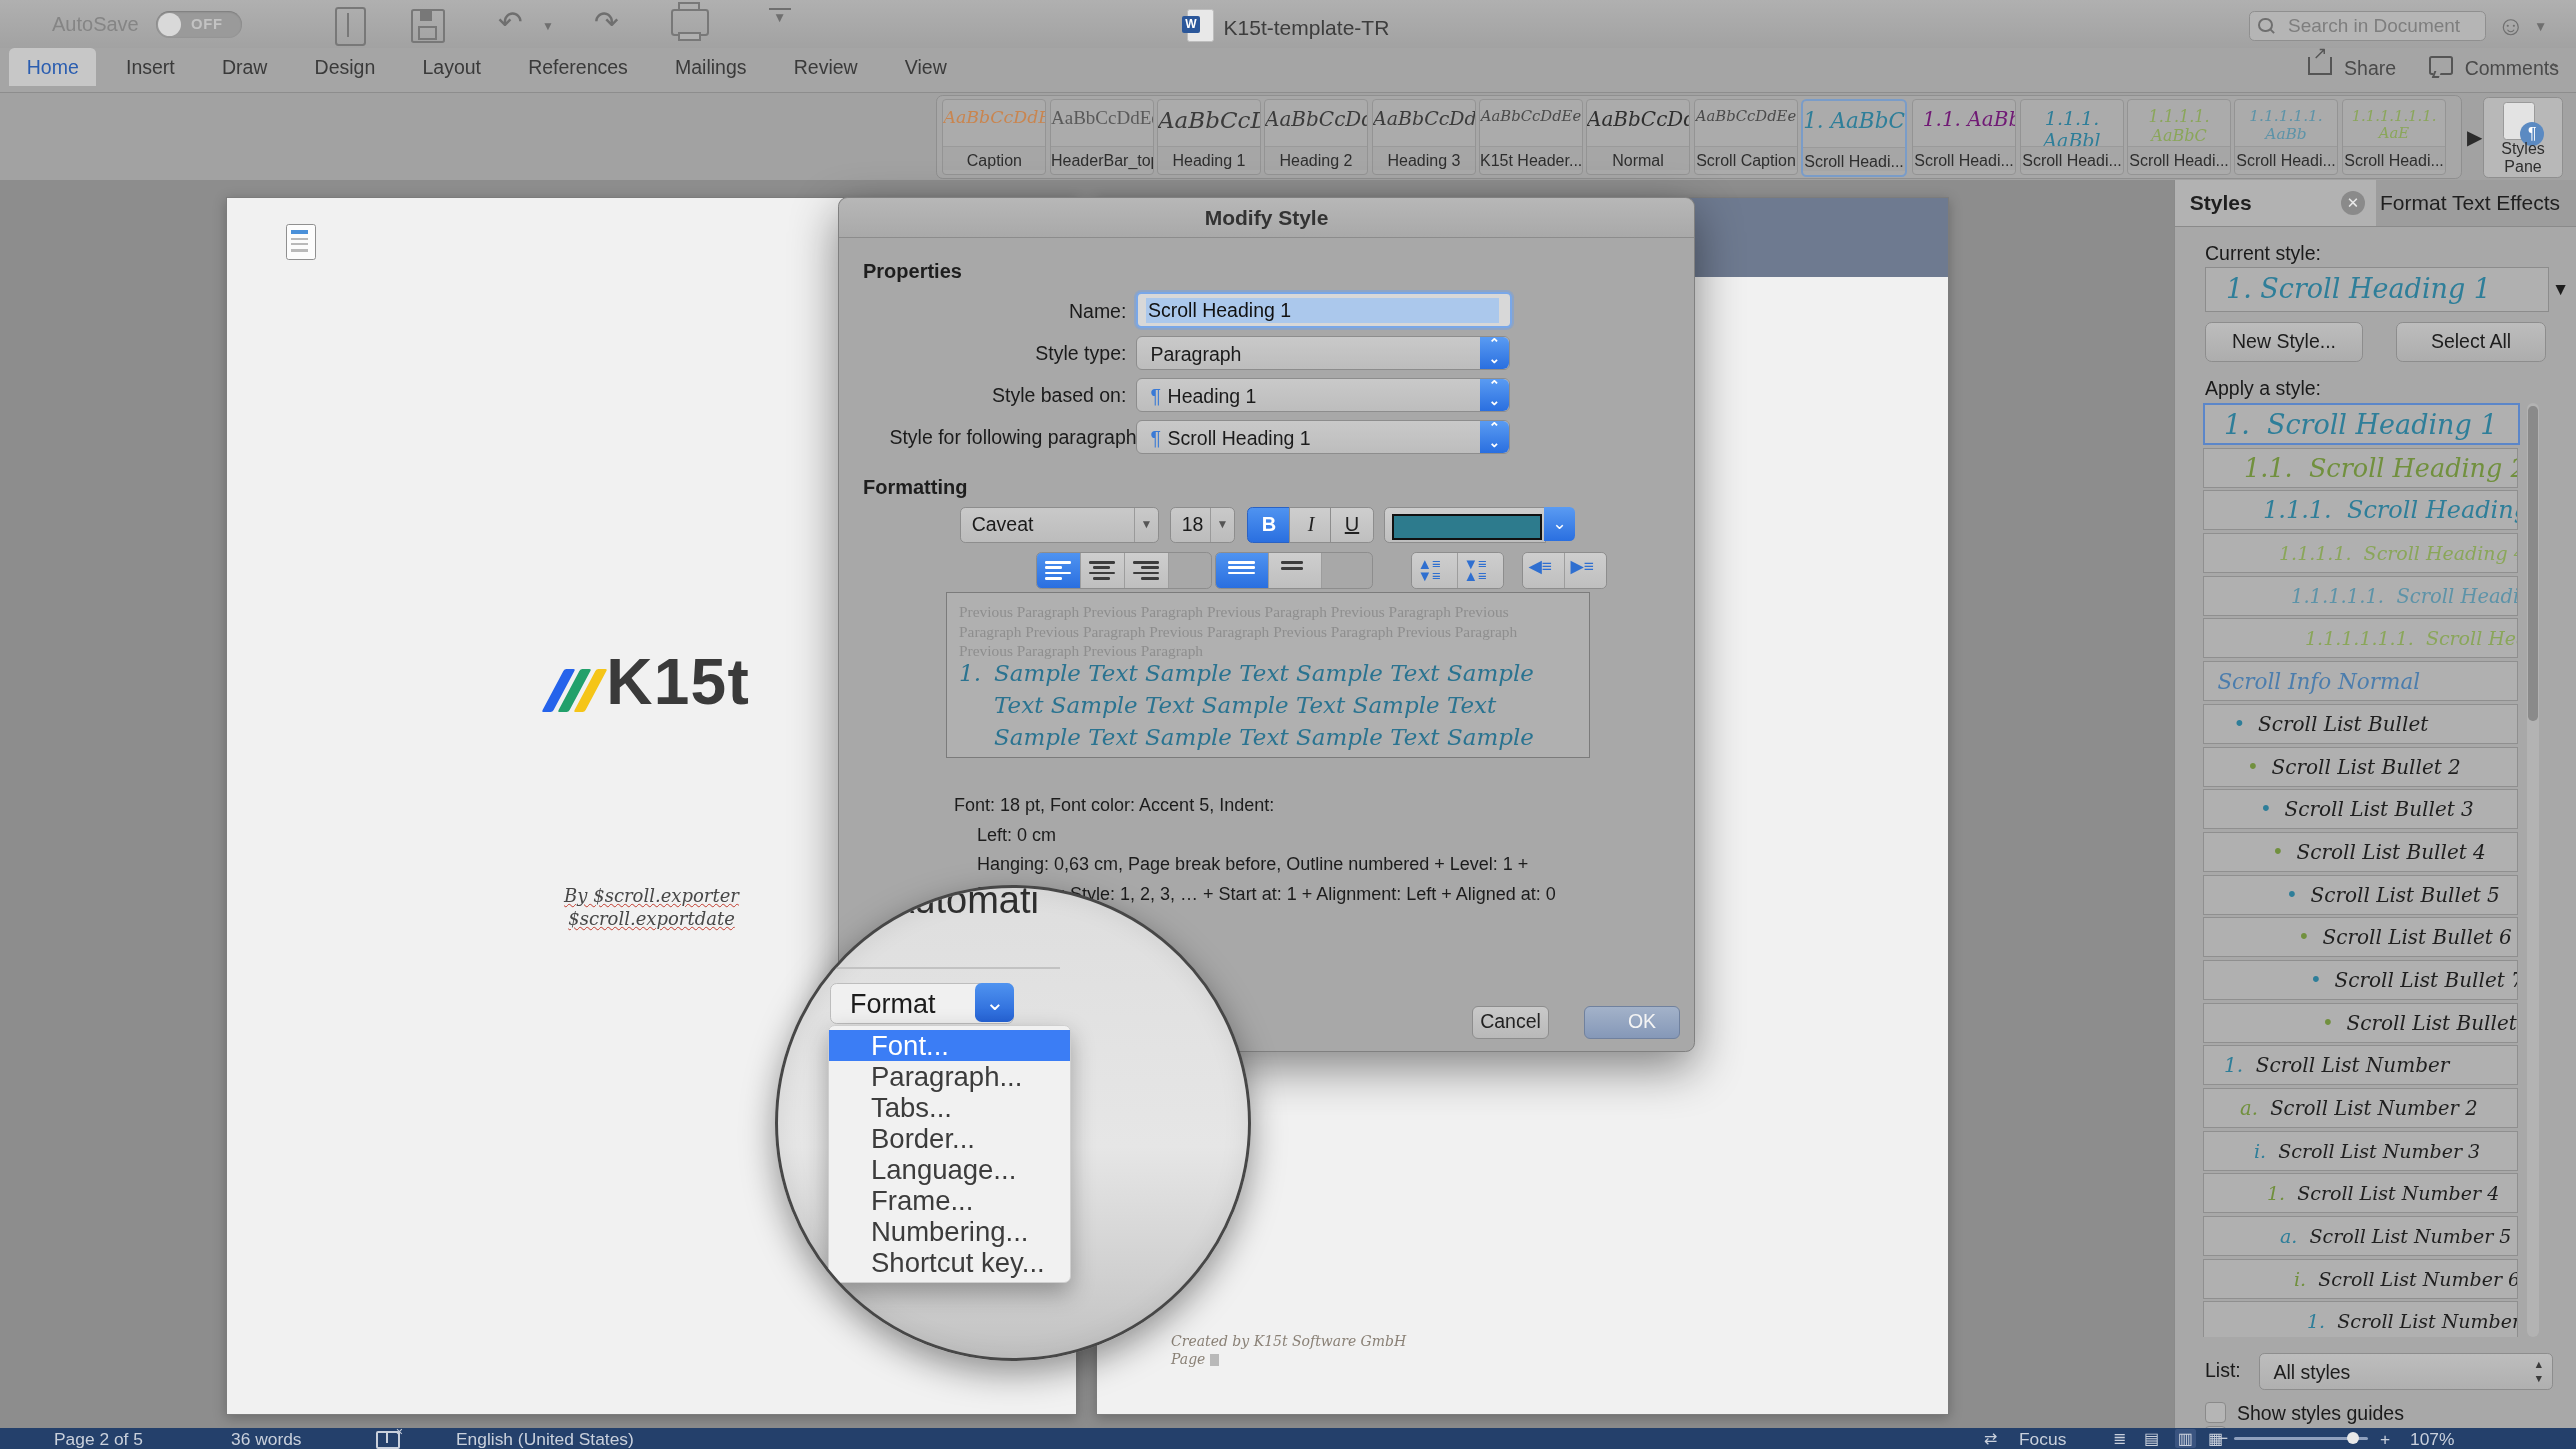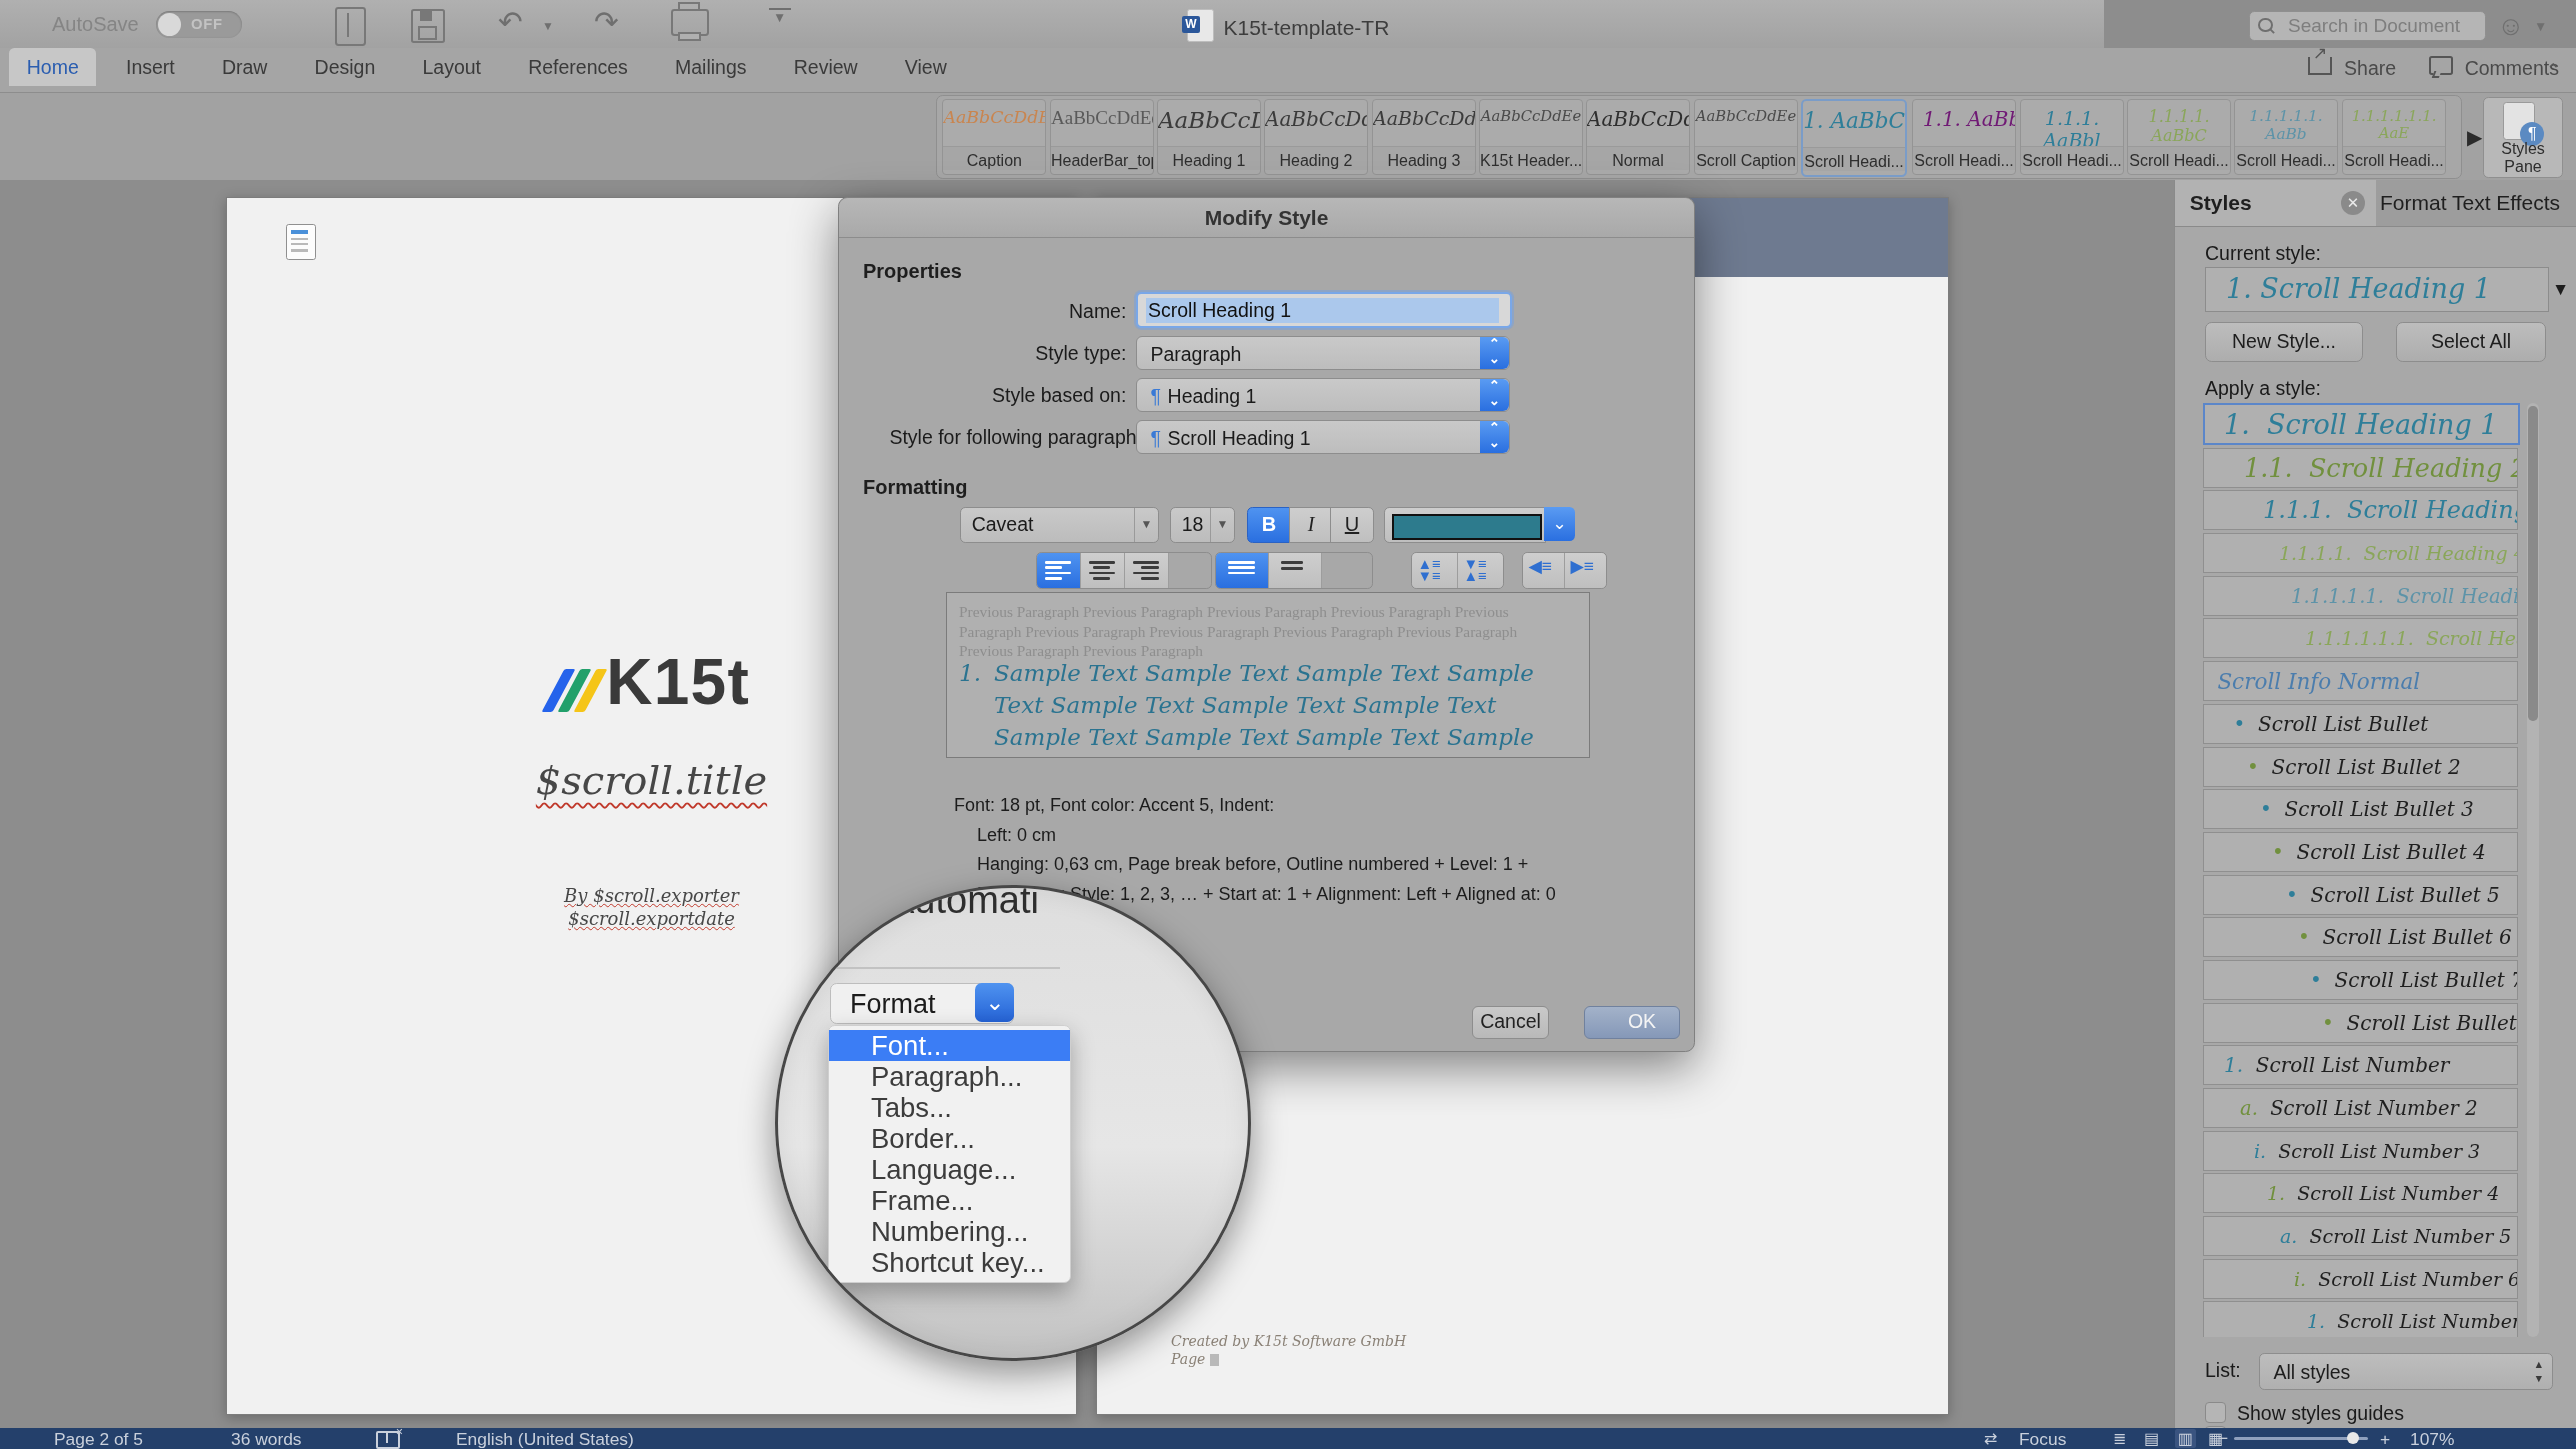--- a/index.html
+++ b/index.html
@@ -1,21 +1,21 @@
 <!DOCTYPE html>
 <html style="font-size:10.7px"><head>
 <meta charset="utf-8">
 <style>
   html,body{margin:0;padding:0;background:#6e6e6e;}
   #app{position:relative;width:2576px;height:1449px;overflow:hidden;
        font-family:"Liberation Sans",sans-serif;background:#8d8d8d;}
   .abs{position:absolute;}
 
   
-  #titlebar{left:0;top:0;width:2104px;height:48px;
+  #titlebar{left:0;top:0;width:2576px;height:48px;
     background:linear-gradient(#b0b0b0,#a2a2a2);border-bottom:0.7px solid #8f8f8f;}
   #autosave-label{left:52px;top:13.4px;font-size:20px;color:#858585;}
   #autosave-toggle{left:156px;top:10.7px;width:86px;height:27px;border-radius:13.4px;
     background:#9a9a9a;box-shadow:inset 0 0.7px 2px rgba(0,0,0,.25);}
   #autosave-knob{left:2px;top:2px;width:23px;height:23px;border-radius:50%;background:#d9d9d9;}
   #autosave-state{left:35px;top:5.4px;font-size:14.8px;font-weight:bold;color:#c3c3c3;letter-spacing:0.7px;}
   .tb-icon{color:#6f6f6f;font-size:29.5px;line-height:29.5px;}
   .shape-doc{width:27px;height:35px;border:2.7px solid #787878;border-radius:3.4px;background:transparent;position:relative;}
   .shape-doc:before{content:"";position:absolute;left:3.4px;top:4px;width:6.7px;height:24px;border-right:2px solid #787878;}
   .shape-floppy{width:29.5px;height:29.5px;border:2.7px solid #787878;border-radius:2.7px;position:relative;}
@@ -396,21 +396,20 @@
     <div id="styles-pane-icon"></div>
     <div id="styles-pane-label">Styles Pane</div>
   </div>
 
   <div id="docarea" class="abs">
     <div id="page1" class="abs page">
       <div id="thumb-icon" class="abs"></div>
       <div id="logo-row" class="abs">
         <span class="stripe" style="background:#2563eb;"></span><span class="stripe" style="background:#22a06b;"></span><span class="stripe" style="background:#f5c518;"></span><span id="logo-text">K15t</span>
       </div>
-      <div id="doc-var-title" class="abs">$scroll.title</div>
       <div id="doc-byline" class="abs">
         <div class="u">By $scroll.exporter</div>
         <div class="u">$scroll.exportdate</div>
       </div>
     </div>
     <div id="page2" class="abs page">
       <div id="page2-header" class="abs"></div>
       <div id="page2-footer" class="abs">
         <div>Created by K15t Software GmbH</div>
         <div><span>Page</span> <span class="pgbox"></span></div>

